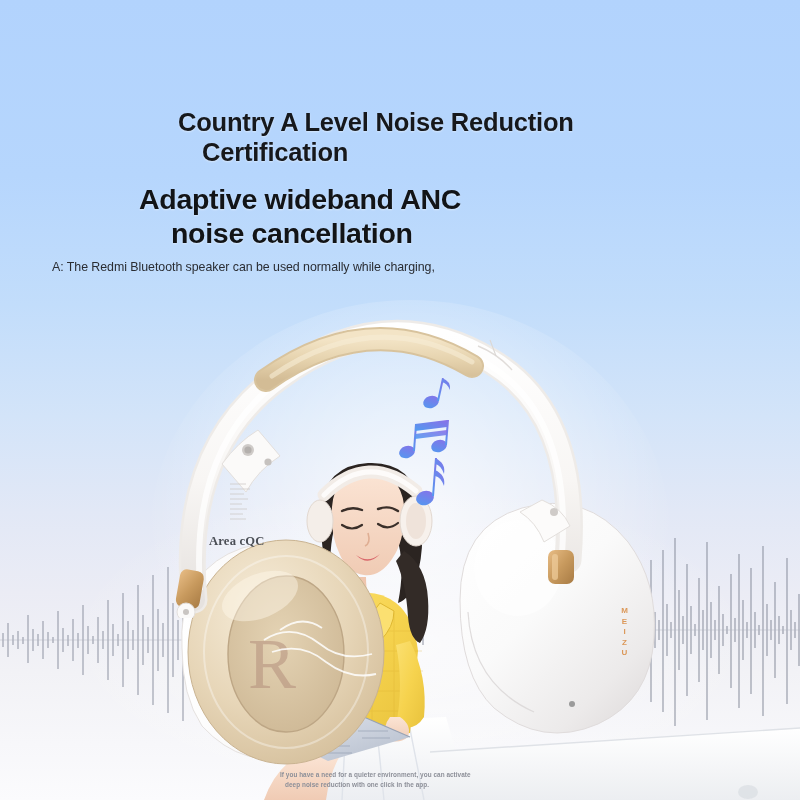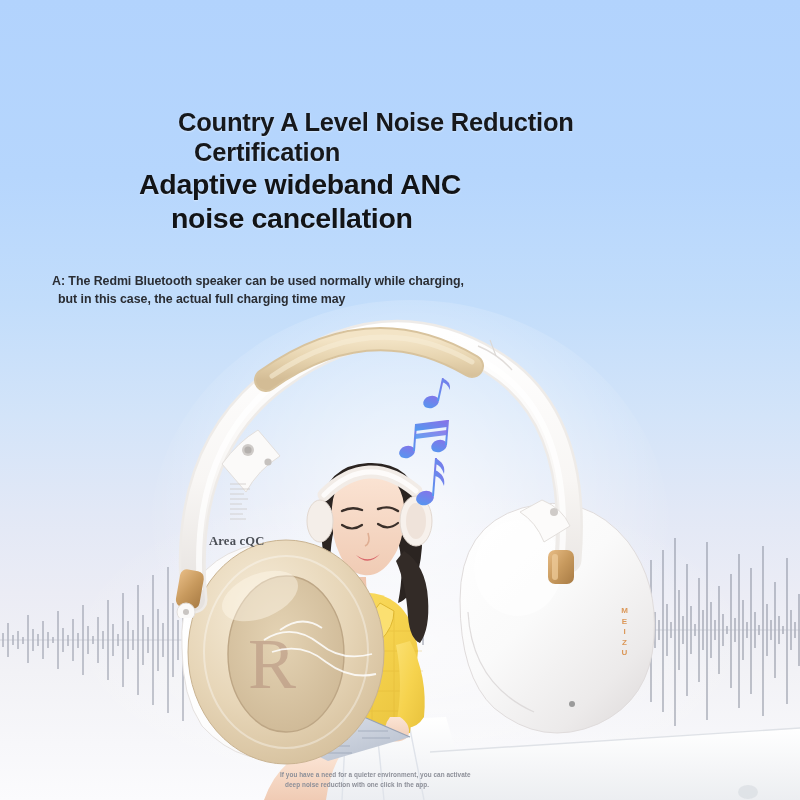--- a/index.html
+++ b/index.html
@@ -46,34 +46,34 @@
   #wave-left  { left:-6px;  top:545px; width:430px; height:190px; opacity:.62; }
   #wave-right { left:600px; top:530px; width:215px; height:200px; opacity:.62; }
 
   
   .headline1 {
     position:absolute; left:178px; top:107px; width:560px;
     font-size:25.5px; font-weight:bold; color:#16181c;
     line-height:1.18; letter-spacing:-.2px;
     text-shadow:0 1px 2px rgba(255,255,255,.45);
   }
-  .headline1 .l2 { display:block; margin-left:16px; }
+  .headline1 .l2 { display:block; margin-left:24px; }
 
   .headline2 {
-    position:absolute; left:139px; top:167px; width:560px;
+    position:absolute; left:139px; top:182px; width:560px;
     font-size:28.5px; font-weight:bold; color:#121417;
     line-height:1.2; letter-spacing:-.3px;
     text-shadow:0 1px 2px rgba(255,255,255,.45);
   }
   .headline2 .l2 { display:block; margin-left:32px; }
 
   .bodycopy {
     position:absolute; left:52px; top:259px; width:620px;
-    font-size:12.4px; font-weight:bold; color:#2a2d33;
-    line-height:1.42; letter-spacing:-.05px;margin-top:14px;
+    font-size:12.4px; font-weight:normal; color:#2a2d33;
+    line-height:1.42; letter-spacing:-.05px;
   }
   .bodycopy .l2 { display:block; margin-left:6px; }
 
   .area-label {
     position:absolute; left:209px; top:534px;
     font-size:12.6px; font-weight:bold; color:#4b4f56;
     letter-spacing:.2px;
     font-family:Liberation Serif, serif;
   }
 
@@ -499,21 +499,20 @@
     <span class="l2">Certification</span>
   </div>
 
   <div class="headline2">
     <span>Adaptive wideband ANC</span>
     <span class="l2">noise cancellation</span>
   </div>
 
   <div class="bodycopy">
     <span>A: The Redmi Bluetooth speaker can be used normally while charging,</span>
-    <span class="l2">but in this case, the actual full charging time may</span>
   </div>
 
   <div class="area-label">Area cQC</div>
 
   <div class="footnote">
     <span>If you have a need for a quieter environment, you can activate</span>
     <span class="l2">deep noise reduction with one click in the app.</span>
   </div>
 
 </div>

